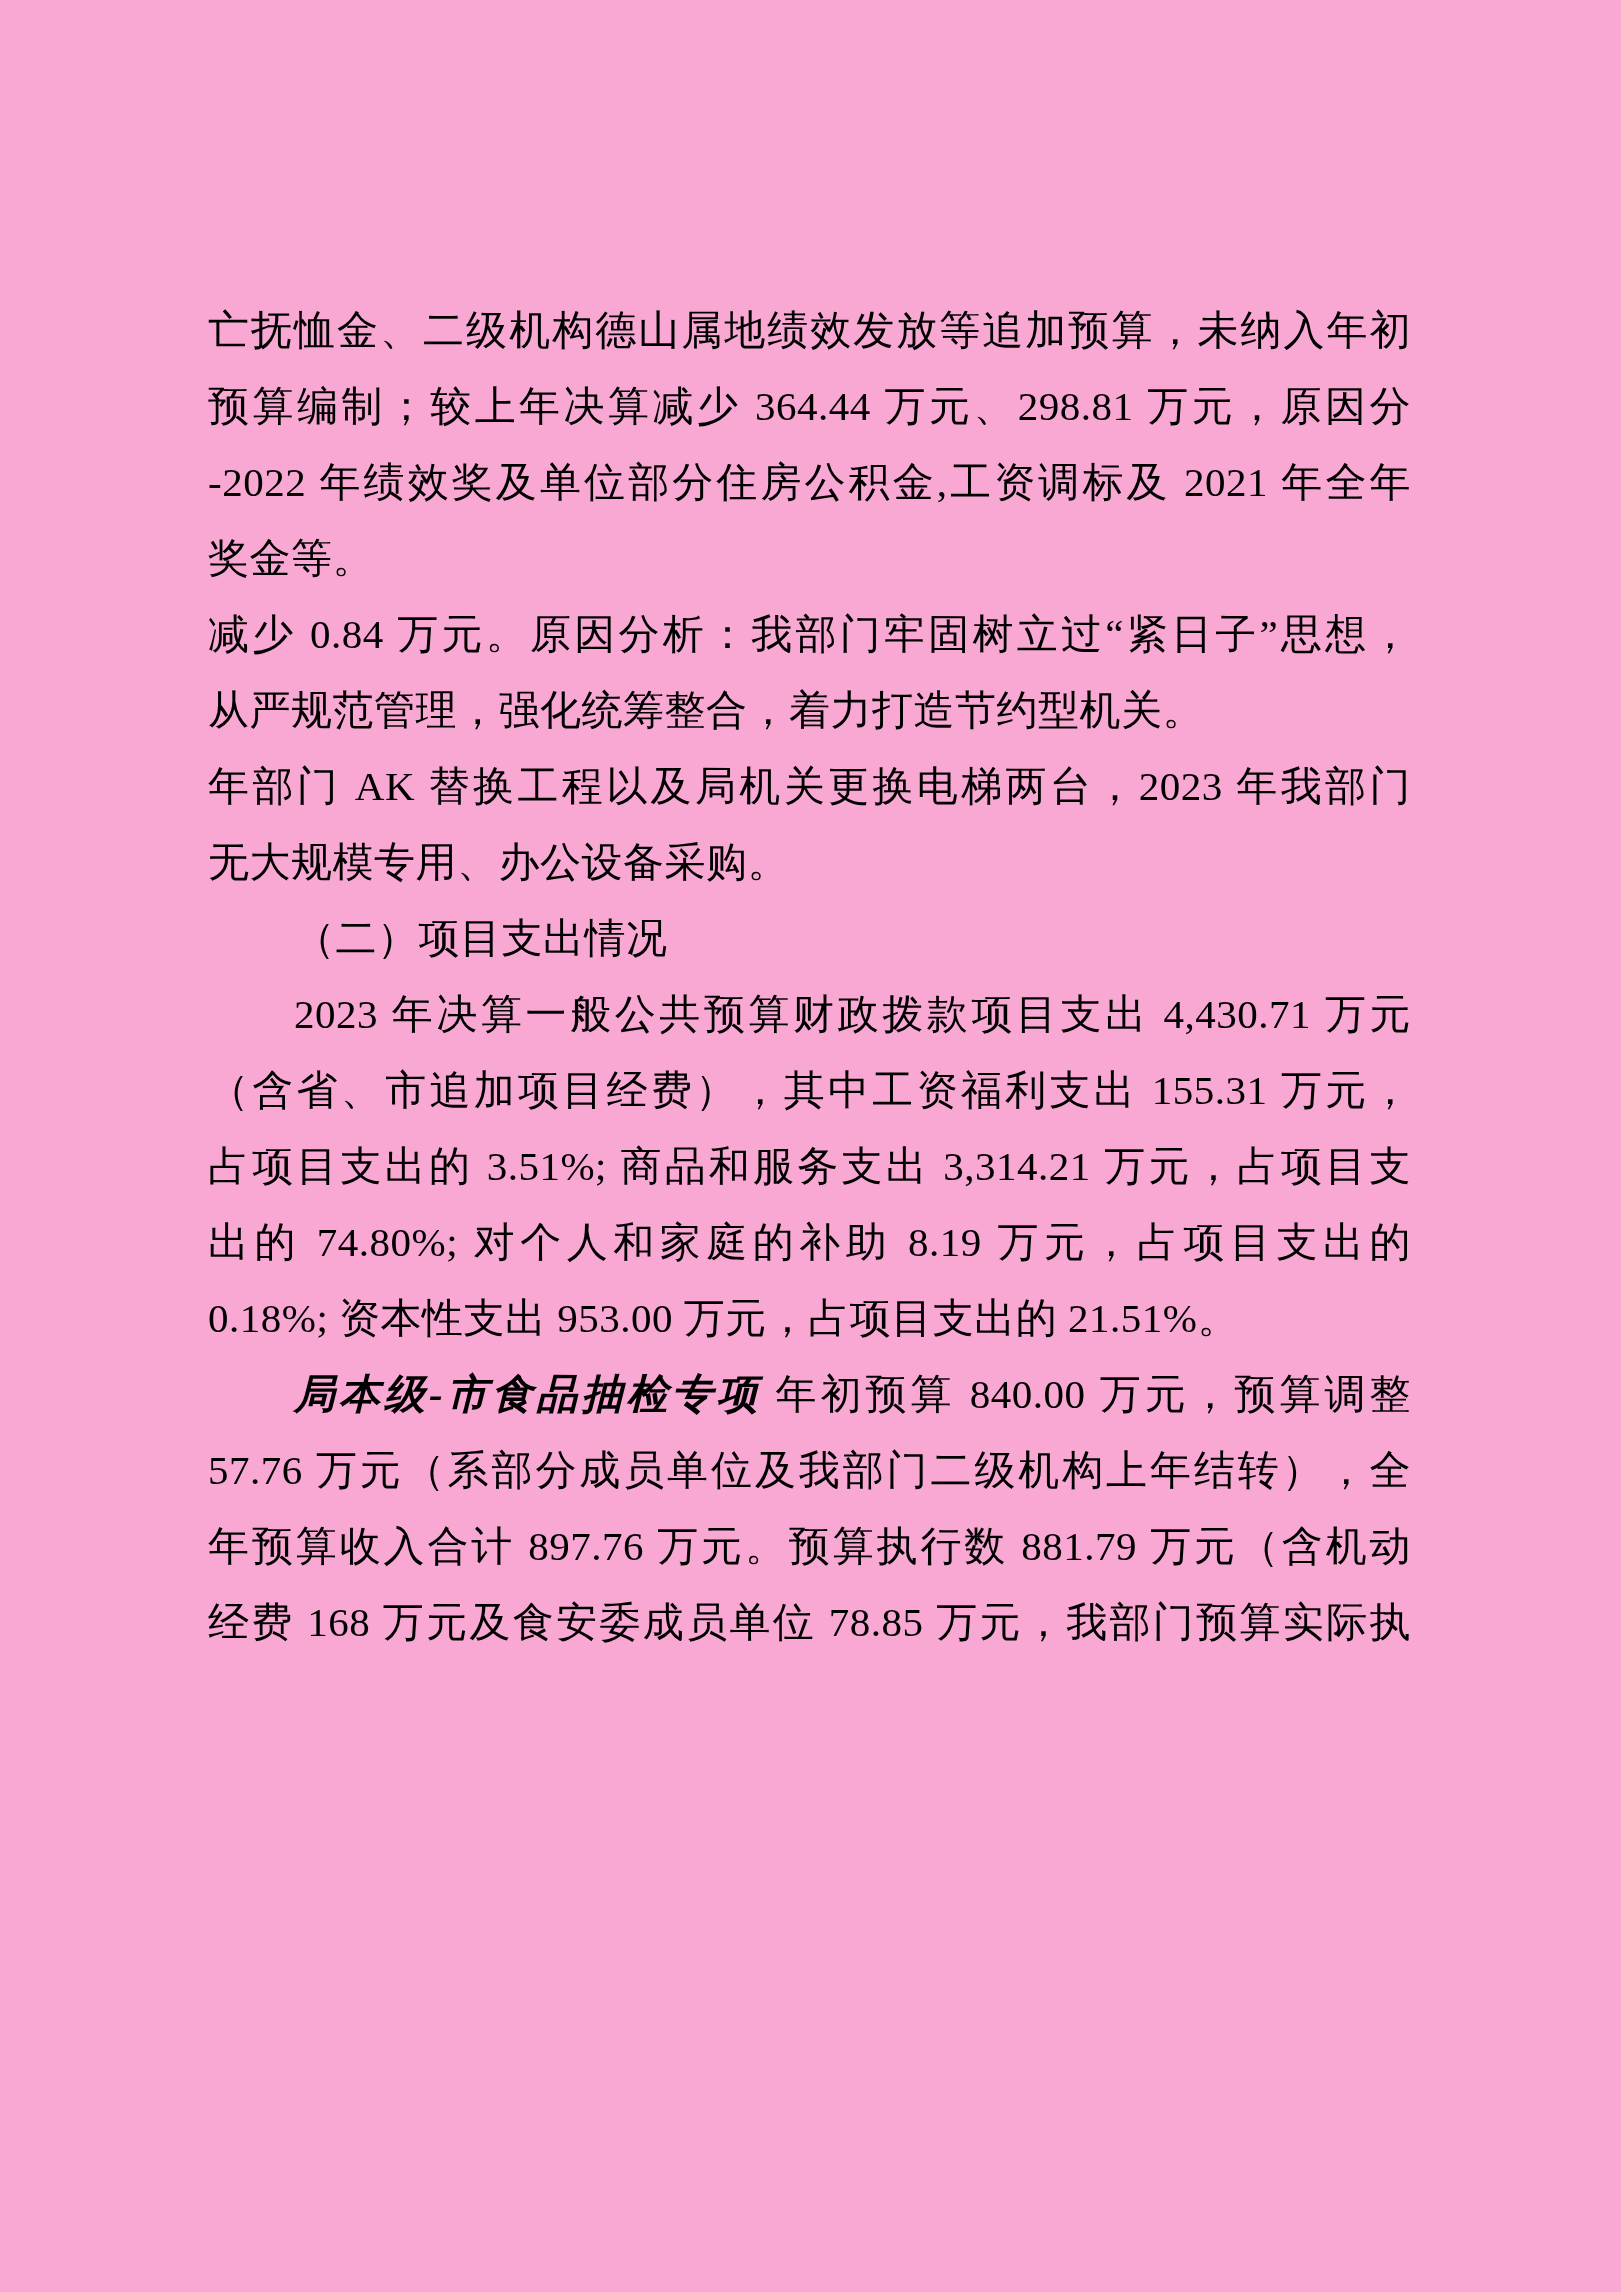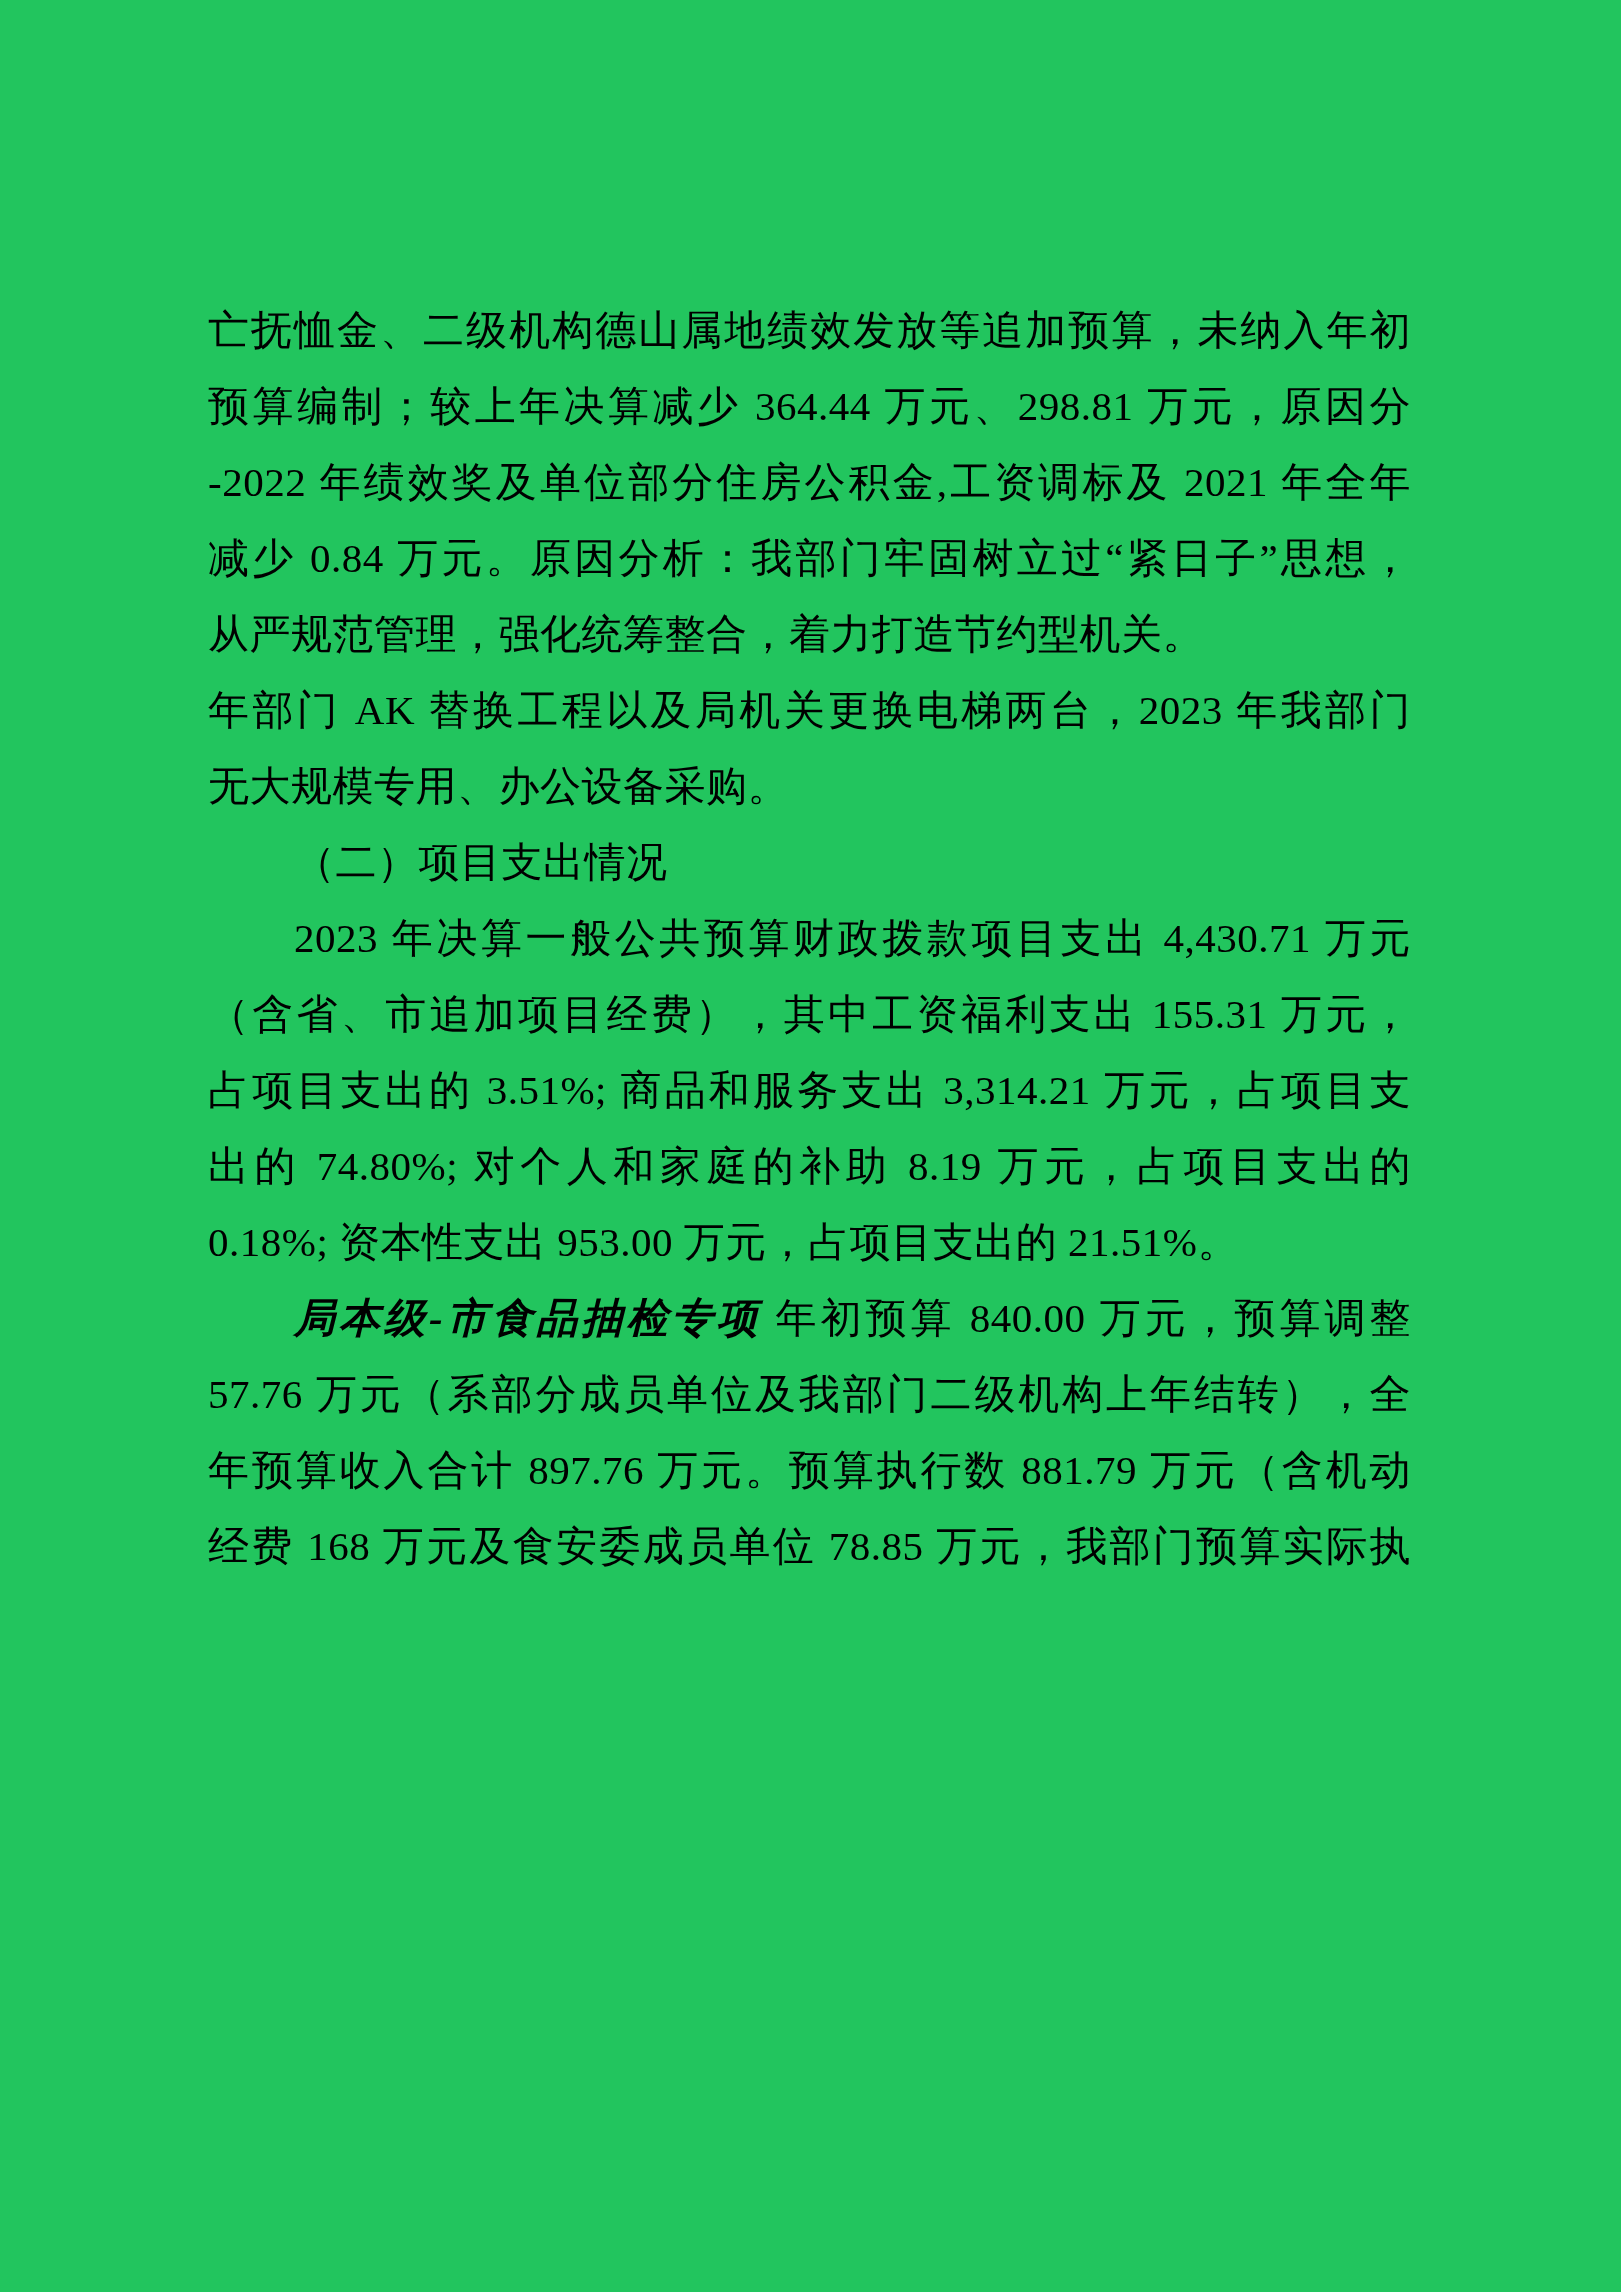--- a/index.html
+++ b/index.html
@@ -4,21 +4,21 @@
 <style>
   html, body {
     margin: 0;
     padding: 0;
     background: #ffffff;
   }
   #page {
     position: relative;
     width: 1621px;
     height: 2293px;
-    background: #22c55e;
+    background: #f9a8d4;
     overflow: hidden;
     font-family: "Liberation Serif", "DejaVu Serif", serif;
     color: #000000;
   }
   #text-block {
     position: absolute;
     left: 208px;
     top: 292px;
     width: 1203px;
     font-size: 41px;
@@ -44,20 +44,21 @@
   }
 </style>
 </head>
 <body>
 
 <div id="page">
   <div id="text-block">
     <div class="ln j">亡抚恤金、二级机构德山属地绩效发放等追加预算，未纳入年初</div>
     <div class="ln j">预算编制；较上年决算减少 364.44 万元、298.81 万元，原因分</div>
     <div class="ln j">-2022 年绩效奖及单位部分住房公积金,工资调标及 2021 年全年</div>
+    <div class="ln">奖金等。</div>
     <div class="ln j">减少 0.84 万元。原因分析：我部门牢固树立过“紧日子”思想，</div>
     <div class="ln">从严规范管理，强化统筹整合，着力打造节约型机关。</div>
     <div class="ln j">年部门 AK 替换工程以及局机关更换电梯两台，2023 年我部门</div>
     <div class="ln">无大规模专用、办公设备采购。</div>
     <div class="ln ind">（二）项目支出情况</div>
     <div class="ln j ind">2023 年决算一般公共预算财政拨款项目支出 4,430.71 万元</div>
     <div class="ln j">（含省、市追加项目经费），其中工资福利支出 155.31 万元，</div>
     <div class="ln j">占项目支出的 3.51%; 商品和服务支出 3,314.21 万元，占项目支</div>
     <div class="ln j">出的 74.80%; 对个人和家庭的补助 8.19 万元，占项目支出的</div>
     <div class="ln">0.18%; 资本性支出 953.00 万元，占项目支出的 21.51%。</div>

